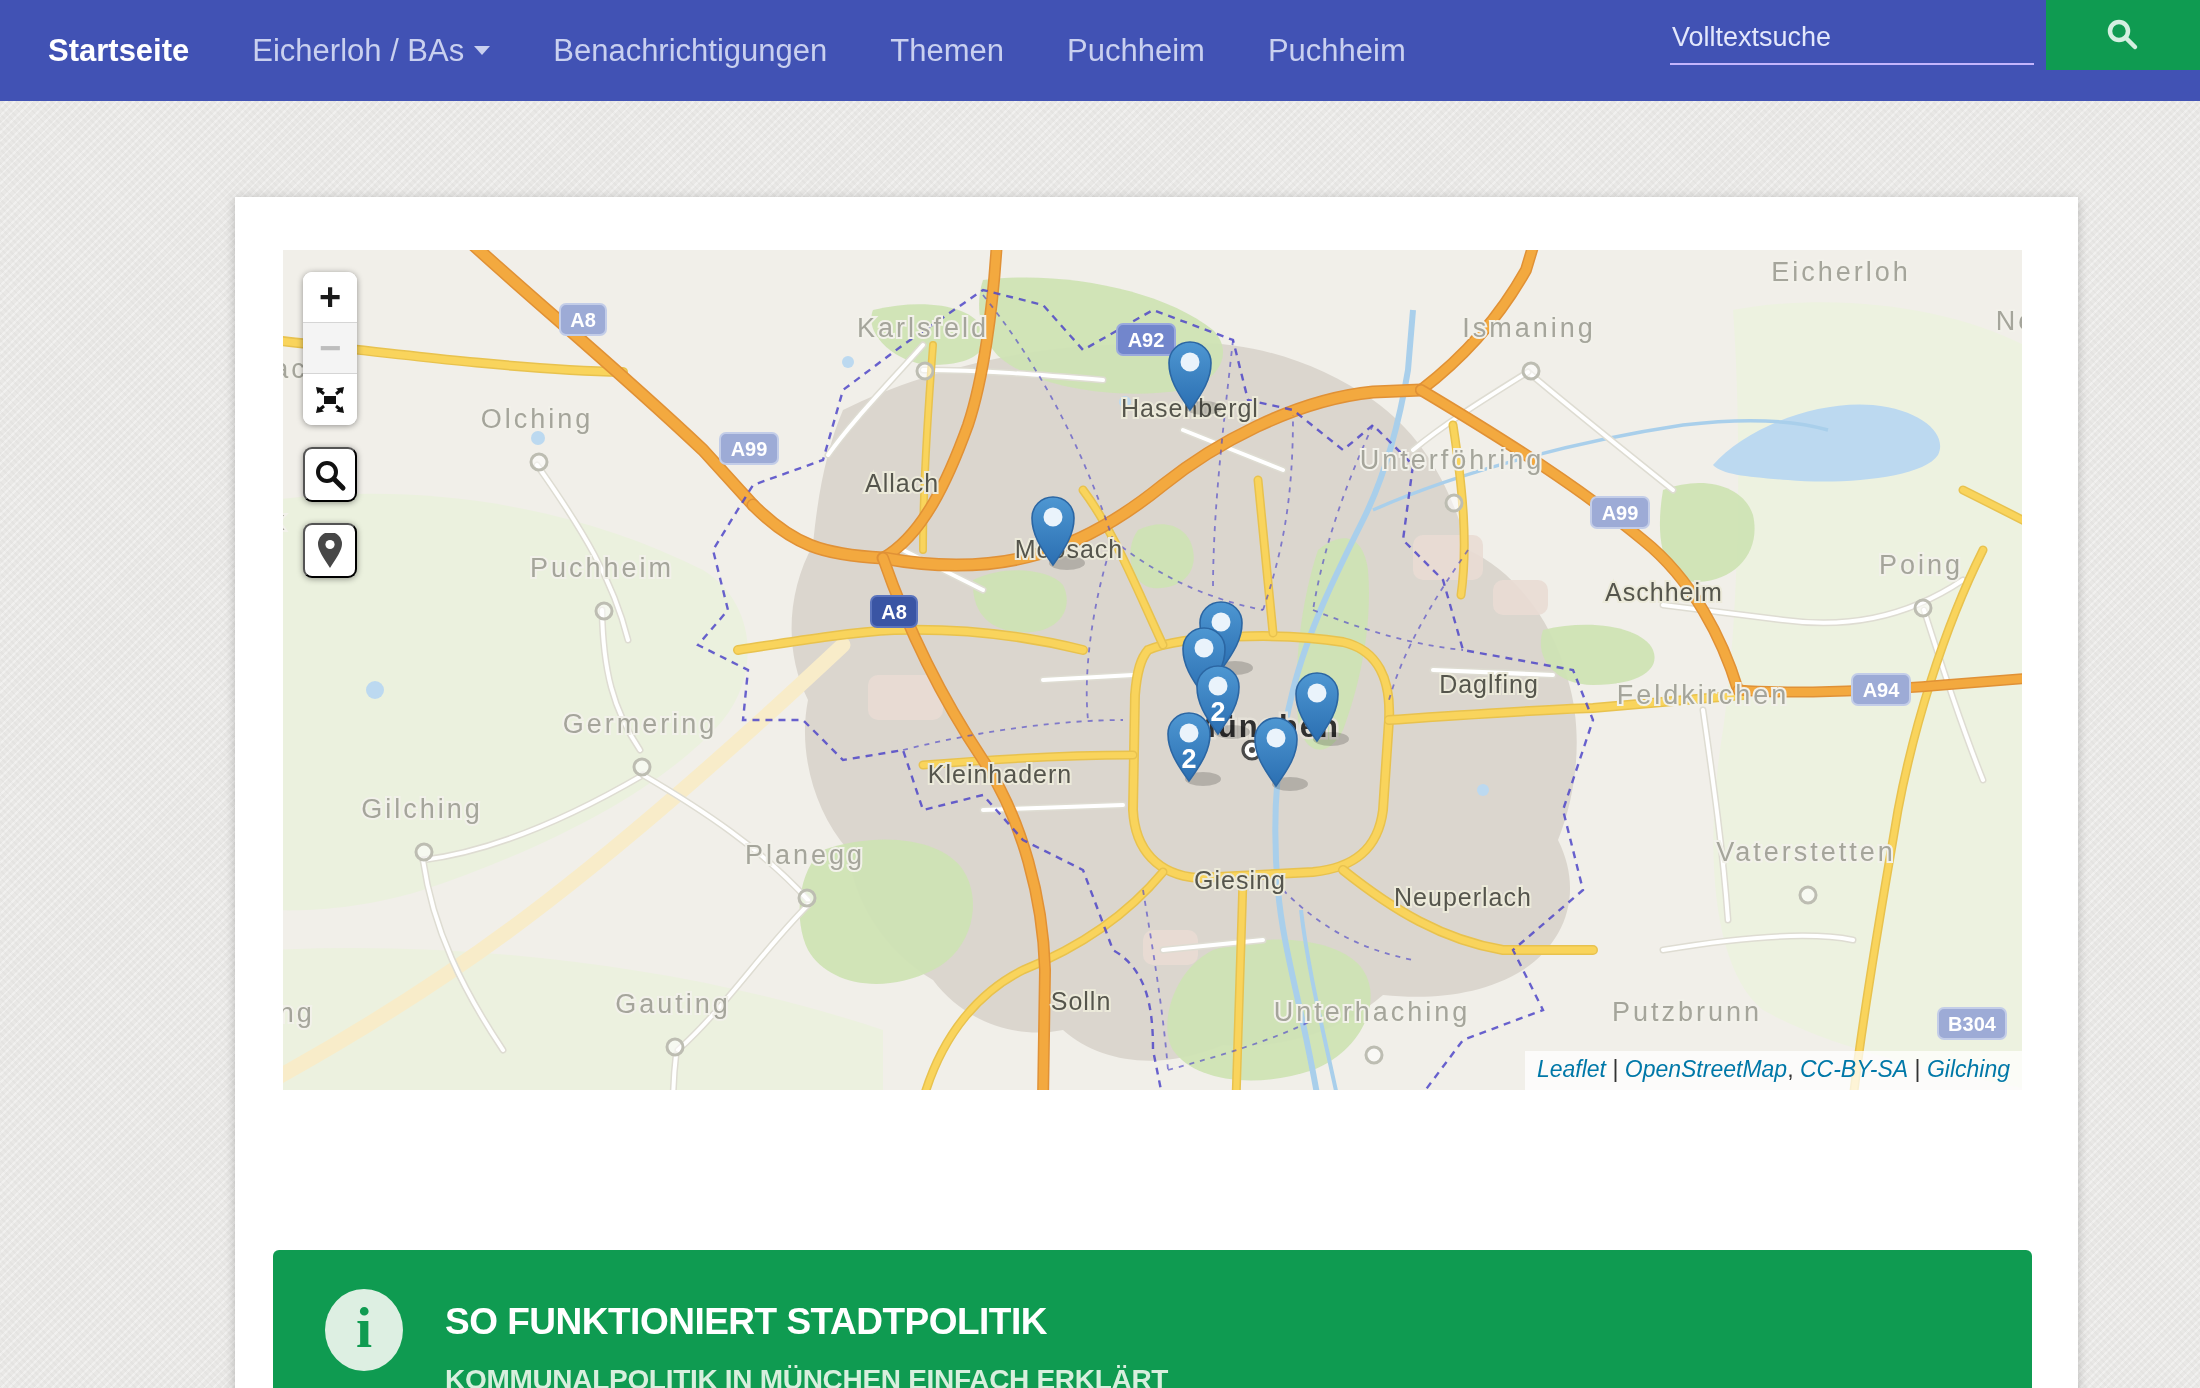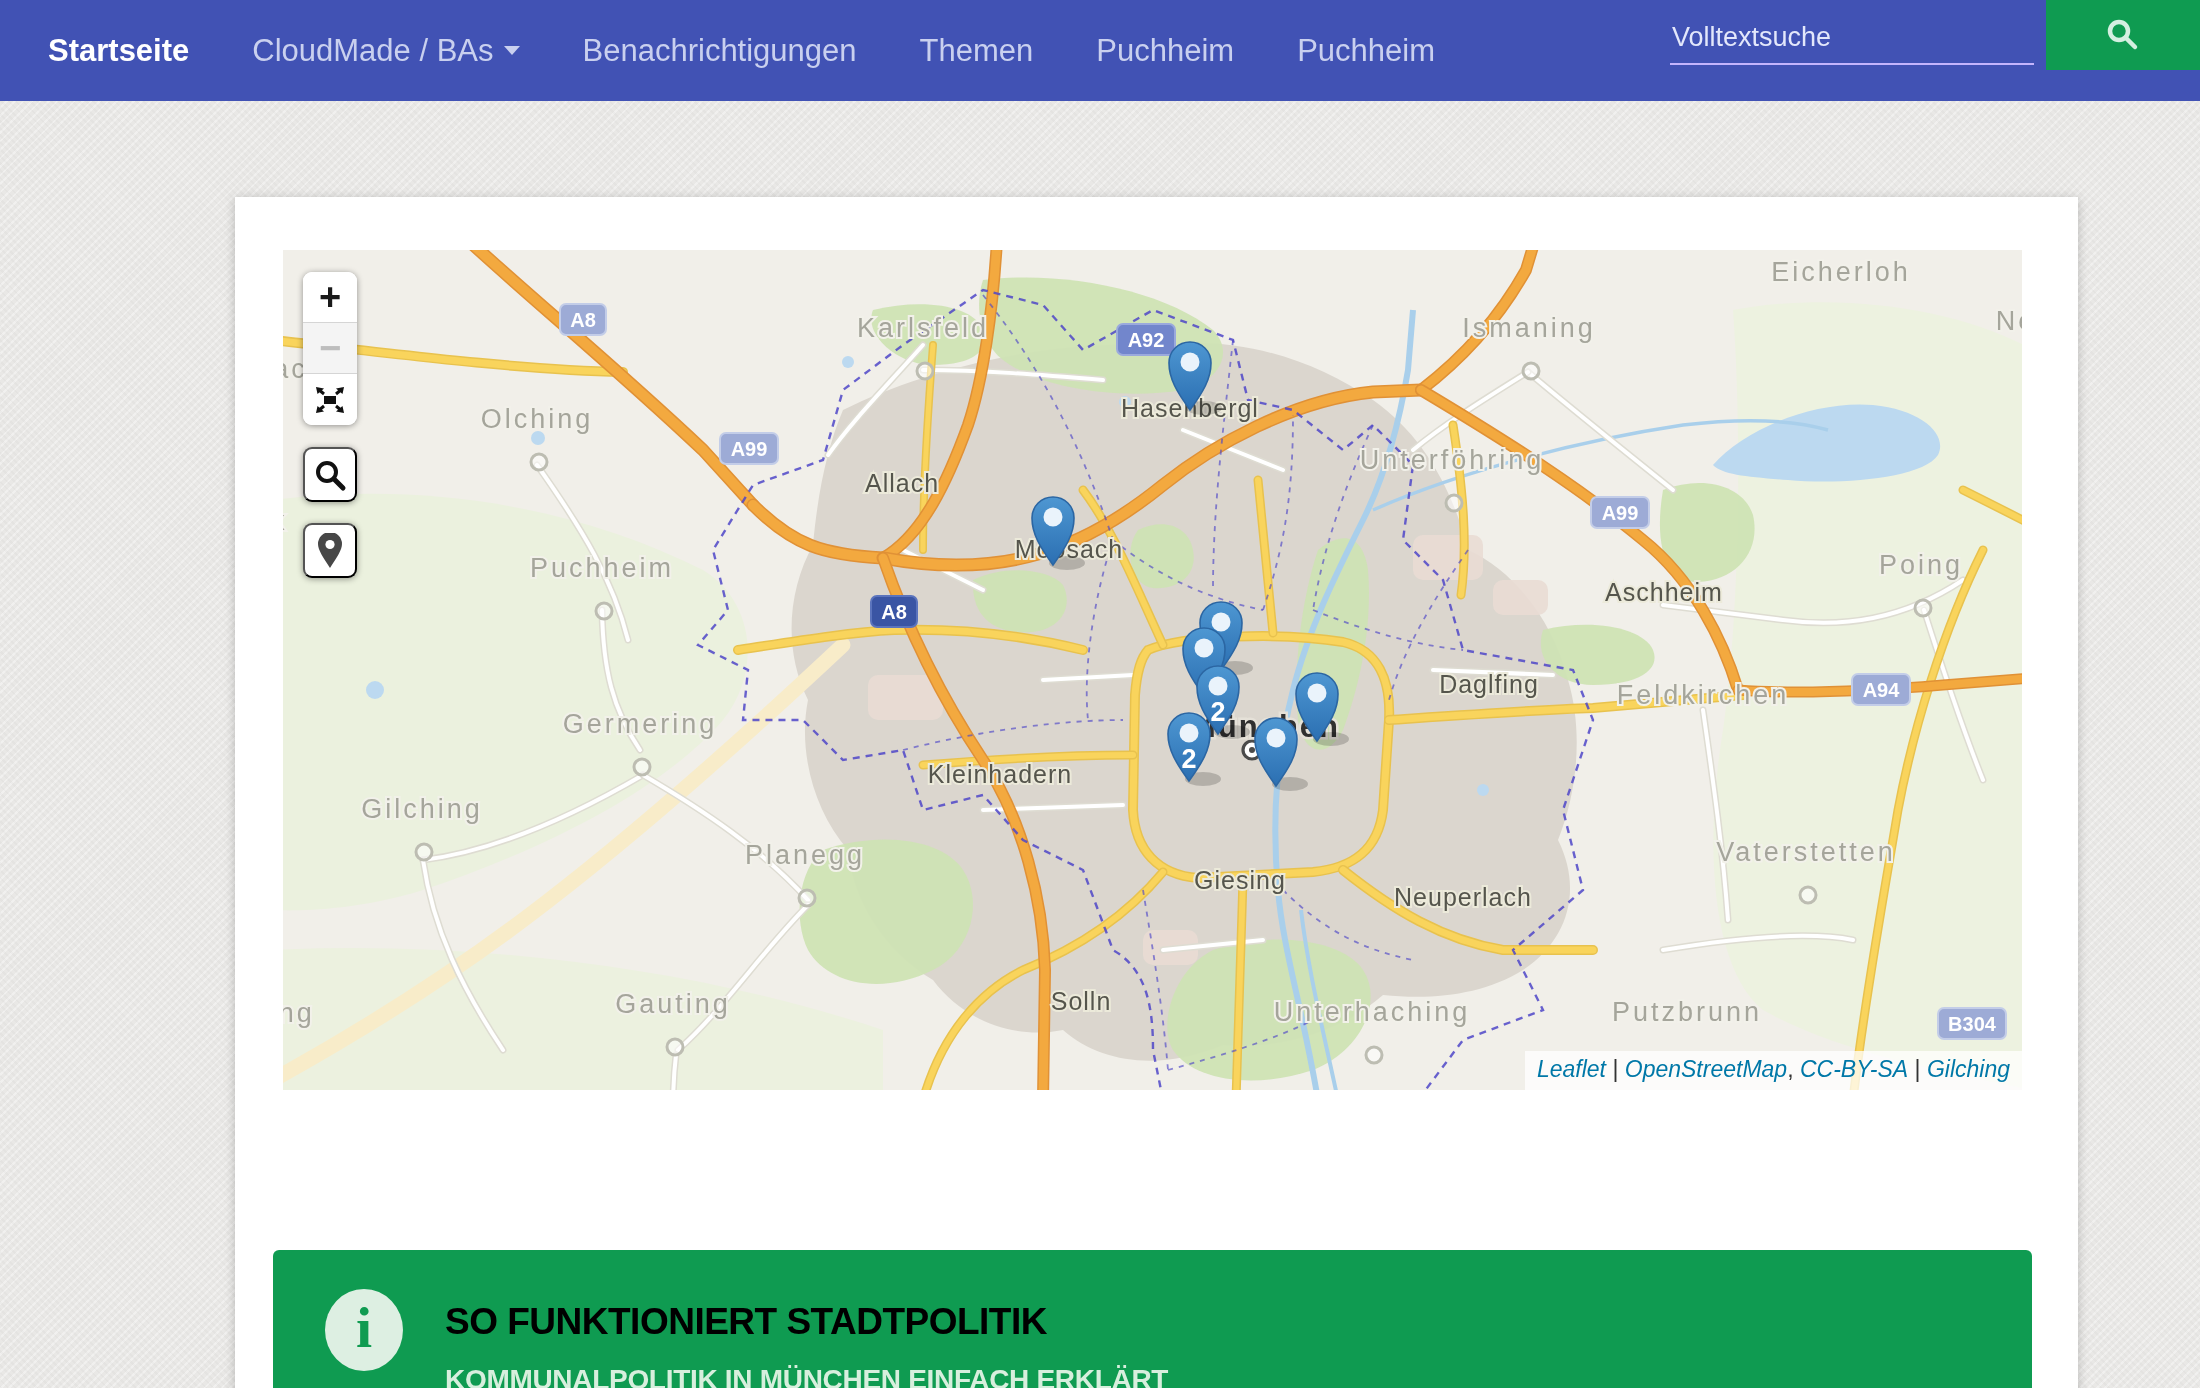--- a/index.html
+++ b/index.html
@@ -32,41 +32,41 @@
   .lf-single{position:absolute;left:20px;width:54px;height:55px;background:#fff;border-radius:9px;box-shadow:0 1px 6px rgba(0,0,0,.4);display:flex;align-items:center;justify-content:center;cursor:pointer;z-index:10;}
   .lf-search{top:197px;} .lf-locate{top:273px;}
   
   .attribution{position:absolute;right:0;bottom:0;background:rgba(255,255,255,.75);padding:5px 12px 7px;font-size:23px;color:#333;z-index:10;white-space:nowrap;}
   .attribution .attr-link{color:#0078a8;cursor:pointer;text-decoration:none;font-style:italic;}
   
   .banner{position:absolute;left:38px;top:1053px;width:1759px;height:160px;background:#0f9b51;border-radius:6px;cursor:pointer;display:flex;align-items:center;}
   .banner-icon{width:78px;height:82px;border-radius:50%;background:#ddefe2;margin-left:52px;flex:0 0 auto;display:flex;align-items:center;justify-content:center;}
   .banner-icon span{font-family:"Liberation Serif",serif;font-weight:bold;font-size:58px;color:#0f9b51;line-height:1;transform:translateY(-2px);}
   .banner-text{margin-left:42px;}
-  .banner-title{color:#000000;font-size:37px;font-weight:bold;letter-spacing:-.5px;line-height:1.15;margin-top:37px;}
+  .banner-title{color:#ffffff;font-size:37px;font-weight:bold;letter-spacing:-.5px;line-height:1.15;margin-top:37px;}
   .banner-sub{color:#d7efdd;font-size:28px;font-weight:bold;letter-spacing:-.3px;margin-top:20px;}
   
   text{font-family:"Liberation Sans",sans-serif;}
   .lbl-town{fill:#a5a59b;font-size:27px;letter-spacing:3px;paint-order:stroke;stroke:#f2f1ea;stroke-width:4px;}
   .lbl-suburb{fill:#55554c;font-size:25px;letter-spacing:1px;paint-order:stroke;stroke:#eceada;stroke-width:4px;}
   .lbl-city{fill:#303030;font-size:31px;font-weight:bold;letter-spacing:2px;paint-order:stroke;stroke:#e5e1d8;stroke-width:5px;}
   .shield-text{fill:#fff;font-size:20px;font-weight:bold;}
   .pin-count{fill:#fff;font-size:27px;font-weight:bold;text-anchor:middle;}
 </style>
 </head>
 <body>
 <div class="screen">
 
   <header class="navbar">
     <ul class="nav-items">
         <li class="nav-item active">
           <span>Startseite</span>
         </li>
         <li class="nav-item">
-          <span>CloudMade / BAs</span>
+          <span>Eicherloh / BAs</span>
           <span class="caret"></span>
         </li>
         <li class="nav-item">
           <span>Benachrichtigungen</span>
         </li>
         <li class="nav-item">
           <span>Themen</span>
         </li>
         <li class="nav-item">
           <span>Puchheim</span>

